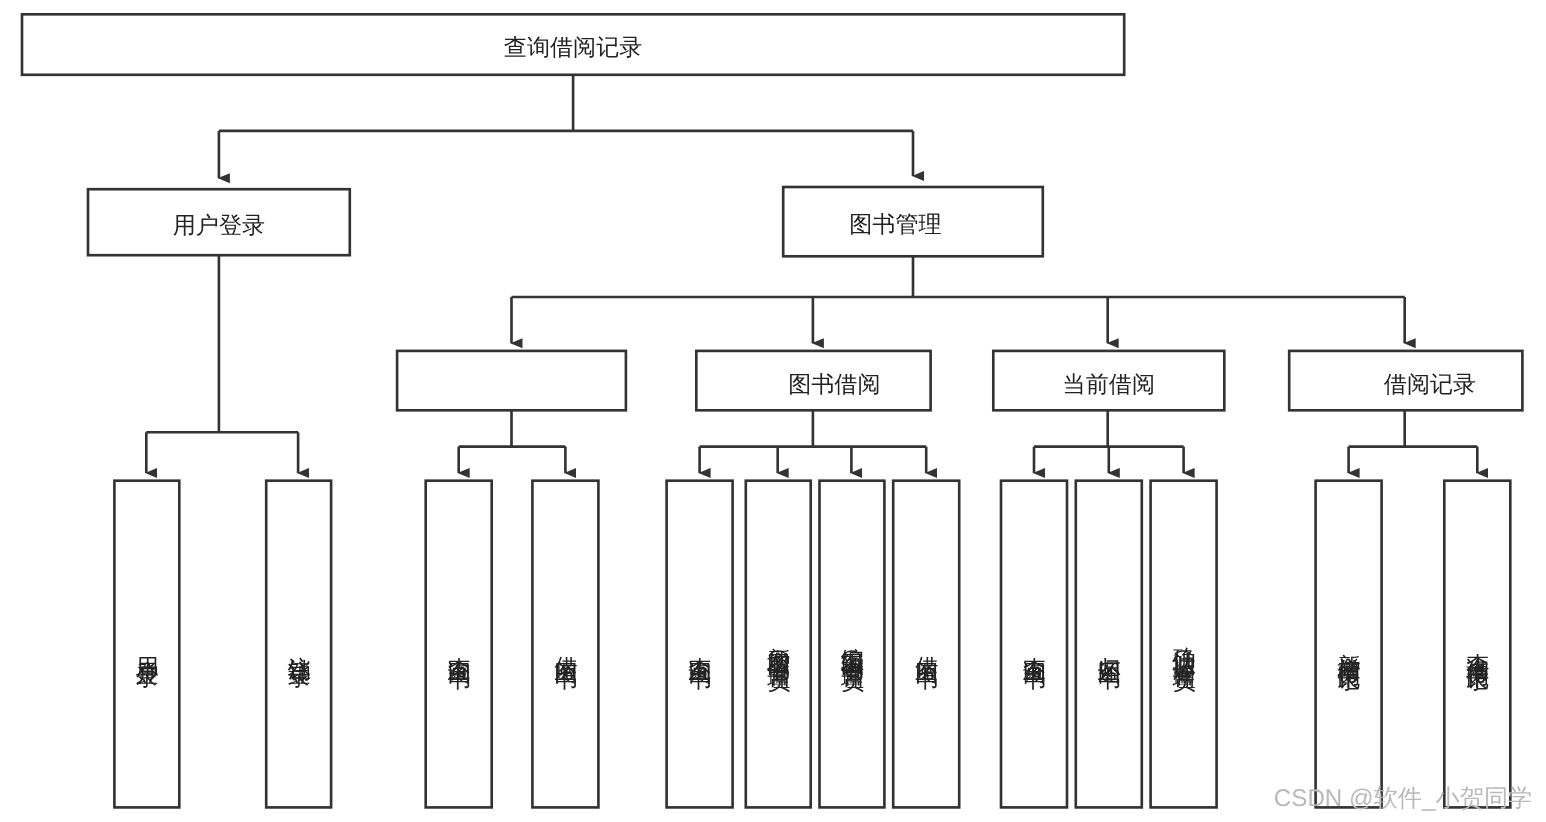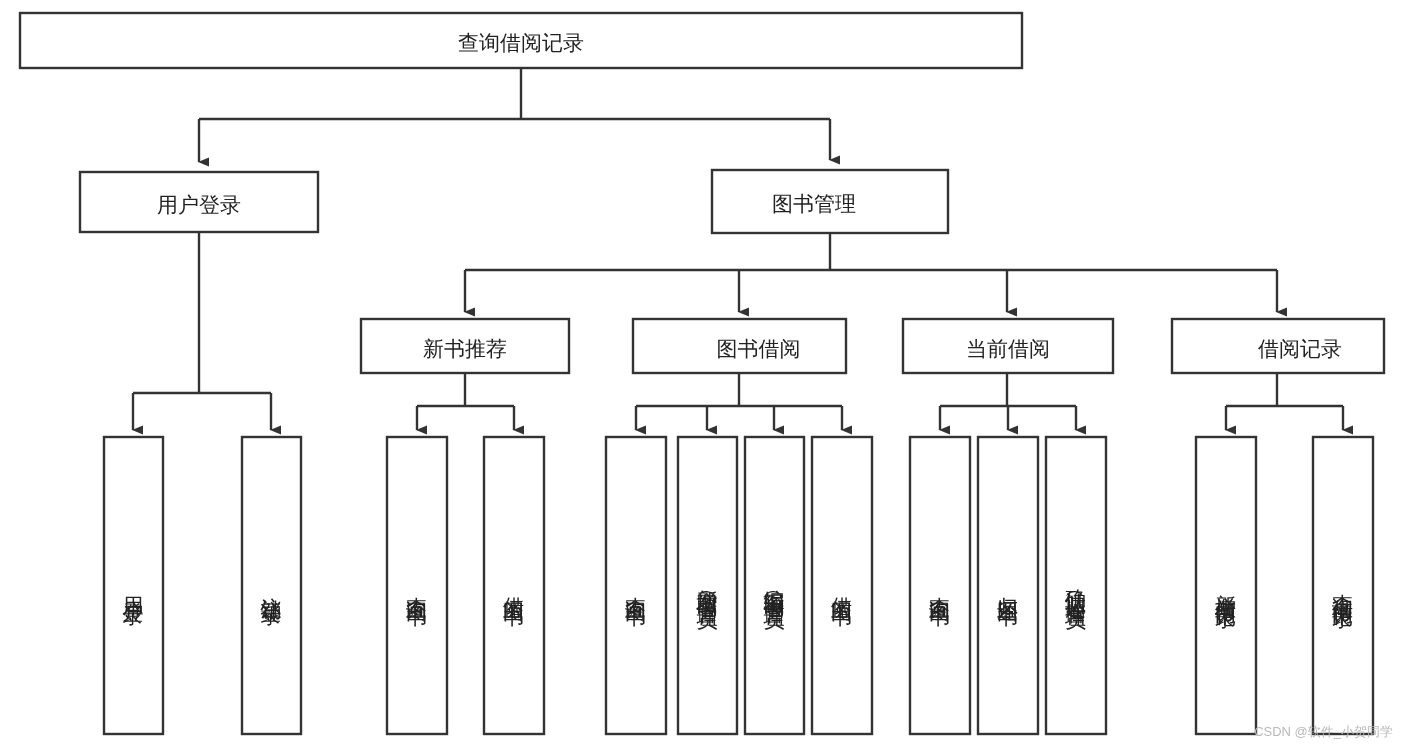--- a/index.html
+++ b/index.html
@@ -63,21 +63,21 @@
     color: #222222;
     white-space: nowrap;
     text-align: center;
     pointer-events: none;
   }
   #watermark {
     position: absolute;
     right: 12px;
     bottom: 6px;
     font-family: "Liberation Sans", "DejaVu Sans", sans-serif;
-    font-size: 13px;
+    font-size: 22px;
     color: #b9b9b9;
     white-space: nowrap;
     pointer-events: none;
   }
 </style>
 </head>
 <body>
 
 <div id="diagram-root">
 
@@ -155,21 +155,20 @@
 
     <rect class="node-box" x="1196" y="437" width="60" height="297"></rect>
     <rect class="node-box" x="1313" y="437" width="60" height="297"></rect>
   </svg>
 
   <div class="hlabel" style="left: 20px; top: 29px; width: 1002px; display: flex; align-items: center; justify-content: center;">查询借阅记录</div>
 
   <div class="hlabel" style="left: 80px; top: 191px; width: 238px; display: flex; align-items: center; justify-content: center;">用户登录</div>
   <div class="hlabel" style="left: 712px; top: 190px; width: 204px; display: flex; align-items: center; justify-content: center;">图书管理</div>
 
-  <div class="hlabel" style="left: 361px; top: 335px; width: 208px; display: flex; align-items: center; justify-content: center;">新书推荐</div>
   <div class="hlabel" style="left: 633px; top: 335px; width: 251px; display: flex; align-items: center; justify-content: center;">图书借阅</div>
   <div class="hlabel" style="left: 903px; top: 335px; width: 210px; display: flex; align-items: center; justify-content: center; font-family: Liberation Serif, serif;">当前借阅</div>
   <div class="hlabel" style="left: 1172px; top: 335px; width: 256px; display: flex; align-items: center; justify-content: center;">借阅记录</div>
 
   <div class="vlabel" style="left: 104px; top: 437px; width: 59px; height: 297px; display: flex; align-items: center; justify-content: center;">用户登录</div>
   <div class="vlabel" style="left: 242px; top: 437px; width: 59px; height: 297px; display: flex; align-items: center; justify-content: center;">注销登录</div>
 
   <div class="vlabel" style="left: 387px; top: 437px; width: 60px; height: 297px; display: flex; align-items: center; justify-content: center;">查询图书</div>
   <div class="vlabel" style="left: 484px; top: 437px; width: 60px; height: 297px; display: flex; align-items: center; justify-content: center;">借阅图书</div>
 

